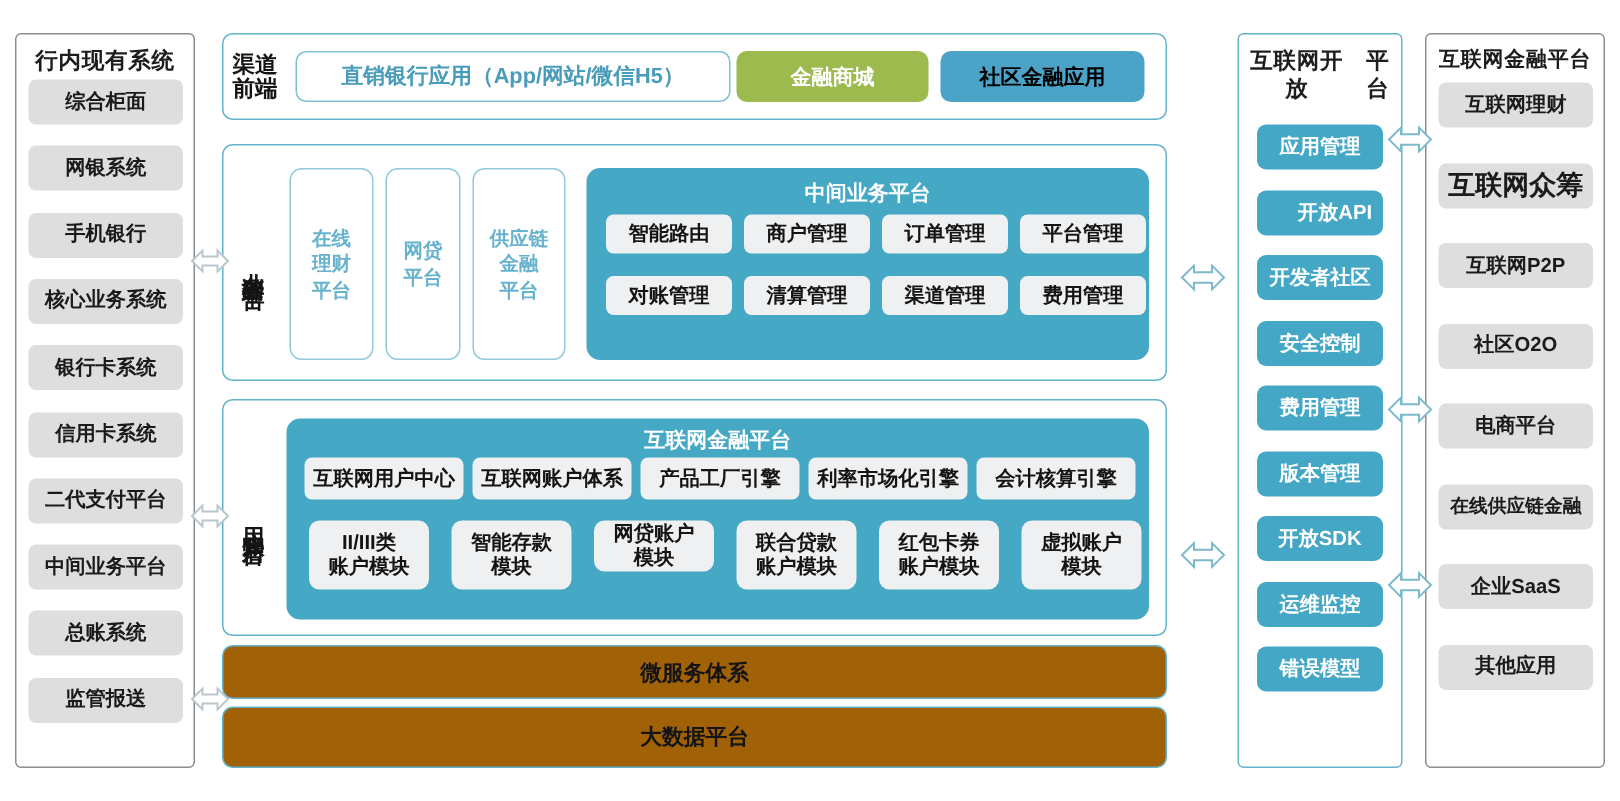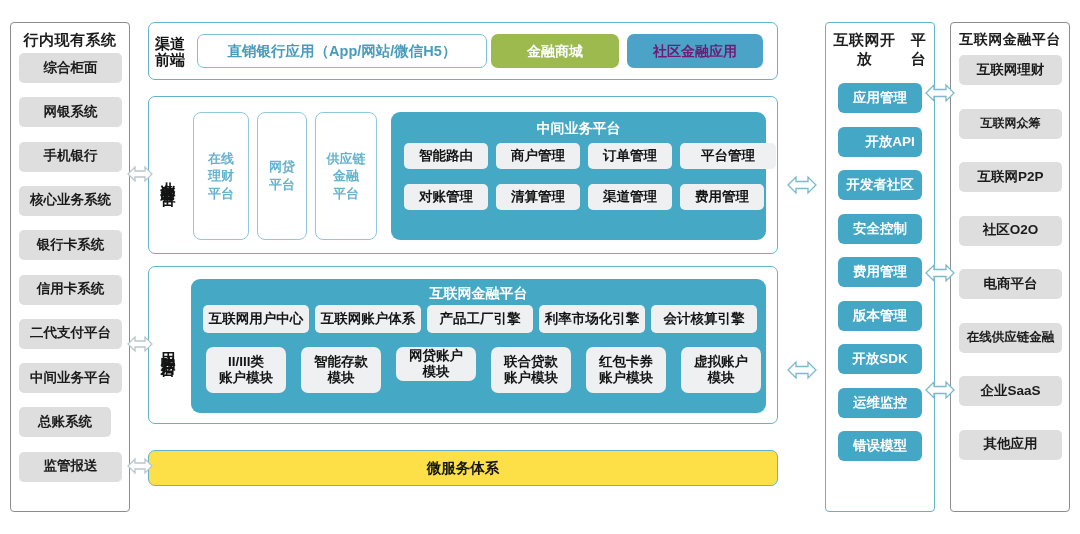--- a/index.html
+++ b/index.html
@@ -70,21 +70,21 @@
     font-weight: bold;
     line-height: 1.15;
   }
   .pill-outline {
     border: 1.4px solid #7cc0d4;
     background: #fff;
     color: #4a9cbb;
     font-size: 14.5px;
   }
   .pill-green { background: #9cba4e; color: #ffffff; font-size: 14px; }
-  .pill-blue  { background: #4ca3c8; color: #701a75; font-size: 14px; }
+  .pill-blue  { background: #4ca3c8; color: #000000; font-size: 14px; }
 
   .vplat {
     position: absolute;
     border: 1.3px solid #8fc9da;
     border-radius: 8px;
     background: #fff;
     display: flex;
     align-items: center;
     justify-content: center;
     text-align: center;
@@ -118,28 +118,27 @@
     font-weight: bold;
     color: #141414;
     font-size: 13.5px;
     line-height: 1.15;
   }
 
   .bar {
     position: absolute;
     border: 1.4px solid #62b4cd;
     border-radius: 7px;
-    background: #fde047;
+    background: #a16207;
     display: flex;
     align-items: center;
     justify-content: center;
     font-weight: bold;
     font-size: 14.5px;
     color: #141414;
-    margin-top: 20px;
   }
 
   
   .teal-item {
     position: absolute;
     background: #44a7c5;
     border-radius: 6px;
     display: flex;
     align-items: center;
     justify-content: center;
@@ -159,21 +158,21 @@
     <div class="panel-title" style="margin-top:8px;">行内现有系统</div>
     <div id="left-items">
         <div class="gray-item" style="position: absolute; left: 8px; width: 103px; height: 30px; top: 30px;">综合柜面</div>
         <div class="gray-item" style="position: absolute; left: 8px; width: 103px; height: 30px; top: 74.3px;">网银系统</div>
         <div class="gray-item" style="position: absolute; left: 8px; width: 103px; height: 30px; top: 118.6px;">手机银行</div>
         <div class="gray-item" style="position: absolute; left: 8px; width: 103px; height: 30px; top: 162.9px;">核心业务系统</div>
         <div class="gray-item" style="position: absolute; left: 8px; width: 103px; height: 30px; top: 207.2px;">银行卡系统</div>
         <div class="gray-item" style="position: absolute; left: 8px; width: 103px; height: 30px; top: 251.5px;">信用卡系统</div>
         <div class="gray-item" style="position: absolute; left: 8px; width: 103px; height: 30px; top: 295.8px;">二代支付平台</div>
         <div class="gray-item" style="position: absolute; left: 8px; width: 103px; height: 30px; top: 340.1px;">中间业务平台</div>
-        <div class="gray-item" style="position: absolute; left: 8px; width: 92px; height: 30px; top: 384.4px;">总账系统</div>
+        <div class="gray-item" style="position: absolute; left: 8px; width: 103px; height: 30px; top: 384.4px;">总账系统</div>
         <div class="gray-item" style="position: absolute; left: 8px; width: 103px; height: 30px; top: 428.7px;">监管报送</div>
       </div>
   </div>
 
   <div class="cyan-box" style="left:148px; top:22px; width:630px; height:58px;">
     <div class="side-label two-line" style="left:4px; top:0; width:34px; height:58px; writing-mode:horizontal-tb; flex-direction:column;">
       <span>渠道</span>
       <span>前端</span>
     </div>
     <div id="channel-items">
@@ -191,21 +190,21 @@
         <div class="vplat" style="left: 108px; top: 15px; width: 50px; height: 128px;">网贷<br>平台</div>
         <div class="vplat" style="left: 166px; top: 15px; width: 62px; height: 128px;">供应链<br>金融<br>平台</div>
       </div>
 
     <div class="teal-group" style="left:242px; top:15px; width:375px; height:128px;">
       <div class="teal-group-title" style="top:8px;">中间业务平台</div>
       <div id="pay-row1">
           <div class="chip" style="left: 13px; top: 31px; width: 84px; height: 26px;">智能路由</div>
           <div class="chip" style="left: 105px; top: 31px; width: 84px; height: 26px;">商户管理</div>
           <div class="chip" style="left: 197px; top: 31px; width: 84px; height: 26px;">订单管理</div>
-          <div class="chip" style="left: 289px; top: 31px; width: 96px; height: 26px;">平台管理</div>
+          <div class="chip" style="left: 289px; top: 31px; width: 84px; height: 26px;">平台管理</div>
         </div>
       <div id="pay-row2">
           <div class="chip" style="left: 13px; top: 72px; width: 84px; height: 26px;">对账管理</div>
           <div class="chip" style="left: 105px; top: 72px; width: 84px; height: 26px;">清算管理</div>
           <div class="chip" style="left: 197px; top: 72px; width: 84px; height: 26px;">渠道管理</div>
           <div class="chip" style="left: 289px; top: 72px; width: 84px; height: 26px;">费用管理</div>
         </div>
     </div>
   </div>
 
@@ -226,20 +225,21 @@
           <div class="chip" style="left: 110px; top: 68px; width: 80px; height: 46px; border-radius: 7px;">智能存款<br>模块</div>
           <div class="chip" style="left: 205px; top: 68px; width: 80px; height: 34px; border-radius: 7px;">网贷账户<br>模块</div>
           <div class="chip" style="left: 300px; top: 68px; width: 80px; height: 46px; border-radius: 7px;">联合贷款<br>账户模块</div>
           <div class="chip" style="left: 395px; top: 68px; width: 80px; height: 46px; border-radius: 7px;">红包卡券<br>账户模块</div>
           <div class="chip" style="left: 490px; top: 68px; width: 80px; height: 46px; border-radius: 7px;">虚拟账户<br>模块</div>
         </div>
     </div>
   </div>
 
   <div class="bar" style="left:148px; top:430px; width:630px; height:36px;">微服务体系</div>
+  <div class="bar" style="left:148px; top:471px; width:630px; height:41px;">大数据平台</div>
 
   <div class="panel" style="left:825px; top:22px; width:110px; height:490px; border-color:#62b4cd;">
     <div class="panel-title" style="margin-top:8px; display:flex; flex-direction:row;">
       <span>互联网开放</span>
       <span>平台</span>
     </div>
     <div id="open-items">
         <div class="teal-item" style="left: 12px; width: 84px; height: 30px; top: 60px;">应用管理</div>
         <div class="teal-item" style="left: 12px; width: 84px; height: 30px; top: 103.5px; padding-left: 20px;">开放API</div>
         <div class="teal-item" style="left: 12px; width: 84px; height: 30px; top: 147px;">开发者社区</div>
@@ -249,21 +249,21 @@
         <div class="teal-item" style="left: 12px; width: 84px; height: 30px; top: 321px;">开放SDK</div>
         <div class="teal-item" style="left: 12px; width: 84px; height: 30px; top: 364.5px;">运维监控</div>
         <div class="teal-item" style="left: 12px; width: 84px; height: 30px; top: 408px;">错误模型</div>
       </div>
   </div>
 
   <div class="panel" style="left:950px; top:22px; width:120px; height:490px;">
     <div class="panel-title" style="margin-top:8px; font-size:14px;">互联网金融平台</div>
     <div id="tp-items">
         <div class="gray-item" style="position: absolute; left: 8px; width: 103px; height: 30px; top: 32px; font-size: 13.5px;">互联网理财</div>
-        <div class="gray-item" style="position: absolute; left: 8px; width: 103px; height: 30px; top: 85.5px; font-size: 12px;">互联网众筹</div>
+        <div class="gray-item" style="position: absolute; left: 8px; width: 103px; height: 30px; top: 85.5px; font-size: 18px;">互联网众筹</div>
         <div class="gray-item" style="position: absolute; left: 8px; width: 103px; height: 30px; top: 139px; font-size: 13.5px;">互联网P2P</div>
         <div class="gray-item" style="position: absolute; left: 8px; width: 103px; height: 30px; top: 192.5px; font-size: 13.5px;">社区O2O</div>
         <div class="gray-item" style="position: absolute; left: 8px; width: 103px; height: 30px; top: 246px; font-size: 13.5px;">电商平台</div>
         <div class="gray-item" style="position: absolute; left: 8px; width: 103px; height: 30px; top: 299.5px; font-size: 12.5px;">在线供应链金融</div>
         <div class="gray-item" style="position: absolute; left: 8px; width: 103px; height: 30px; top: 353px; font-size: 13.5px;">企业SaaS</div>
         <div class="gray-item" style="position: absolute; left: 8px; width: 103px; height: 30px; top: 406.5px; font-size: 13.5px;">其他应用</div>
       </div>
   </div>
 
   <svg class="arrow" style="left:126px; top:160px;" width="28" height="28" viewBox="0 0 28 28">

